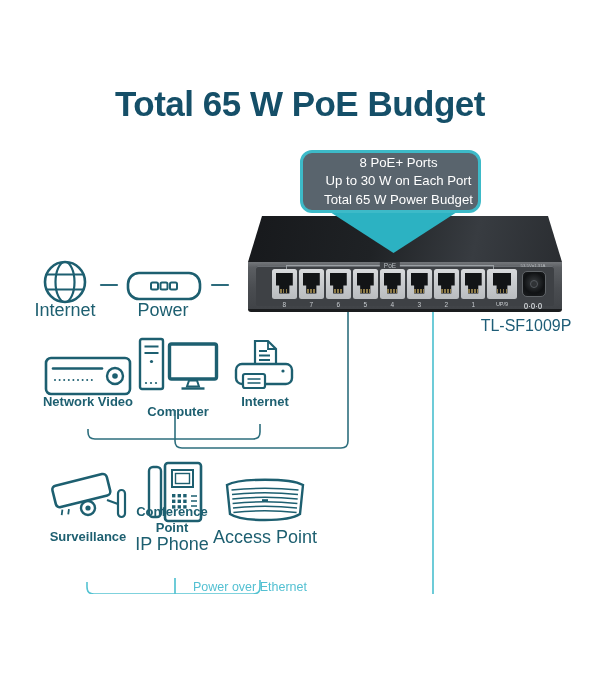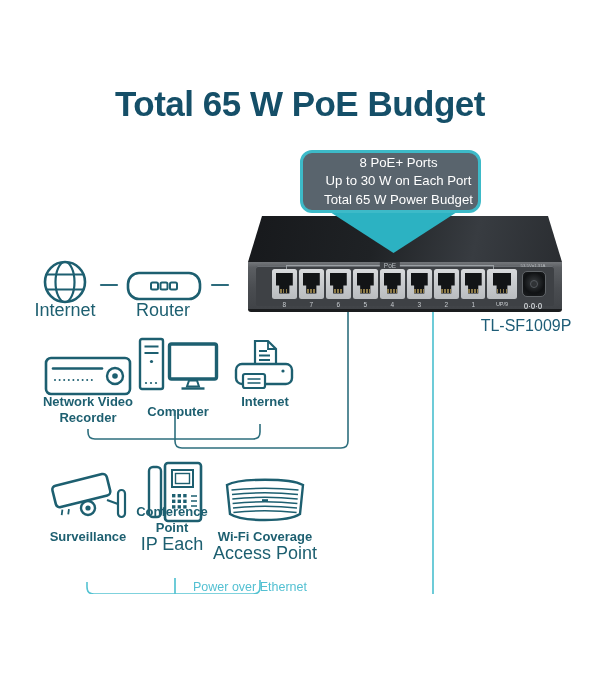--- a/index.html
+++ b/index.html
@@ -174,21 +174,21 @@
     <div class="r">Internet</div>
   </div>
 
   <svg class="abs icon" style="left:126px;top:271px;" width="76" height="30" viewBox="0 0 76 30">
     <rect x="2" y="2" width="72" height="26" rx="11" fill="none" stroke="currentColor" stroke-width="2.6"></rect>
     <rect x="25" y="11.5" width="7" height="7" rx="1.5" fill="none" stroke="currentColor" stroke-width="2"></rect>
     <rect x="34.5" y="11.5" width="7" height="7" rx="1.5" fill="none" stroke="currentColor" stroke-width="2"></rect>
     <rect x="44" y="11.5" width="7" height="7" rx="1.5" fill="none" stroke="currentColor" stroke-width="2"></rect>
   </svg>
   <div class="abs lbl" style="left:123px;top:302px;width:80px;">
-    <div class="r">Router</div>
+    <div class="r">Power</div>
   </div>
 
   <svg class="abs icon" style="left:44px;top:356px;" width="88" height="40" viewBox="0 0 88 40">
     <rect x="2" y="2" width="84" height="36" rx="5" fill="none" stroke="currentColor" stroke-width="2.6"></rect>
     <path d="M9,12.5 H58" stroke="currentColor" stroke-width="2.6" stroke-linecap="round" fill="none"></path>
     <g fill="currentColor">
       <circle cx="11" cy="24" r="1"></circle>
         <circle cx="15.6" cy="24" r="1"></circle>
         <circle cx="20.2" cy="24" r="1"></circle>
       <circle cx="24.8" cy="24" r="1"></circle>
@@ -196,21 +196,20 @@
         <circle cx="34" cy="24" r="1"></circle>
       <circle cx="38.6" cy="24" r="1"></circle>
         <circle cx="43.2" cy="24" r="1"></circle>
         <circle cx="47.8" cy="24" r="1"></circle>
     </g>
     <circle cx="71" cy="20" r="8" fill="none" stroke="currentColor" stroke-width="2.4"></circle>
     <circle cx="71" cy="20" r="2.8" fill="currentColor"></circle>
   </svg>
   <div class="abs lbl" style="left:18px;top:394px;width:140px;">
     <div class="b">Network Video</div>
-    <div class="b">Recorder</div>
   </div>
 
   <svg class="abs icon" style="left:138px;top:337px;" width="82" height="56" viewBox="0 0 82 56">
     <rect x="2" y="2" width="23" height="50" rx="2" fill="none" stroke="currentColor" stroke-width="2.4"></rect>
     <path d="M6.5,9.5 h14 M6.5,16 h14" stroke="currentColor" stroke-width="2" fill="none"></path>
     <circle cx="13.5" cy="24.5" r="1.6" fill="currentColor"></circle>
     <circle cx="8" cy="46" r="1.1" fill="currentColor"></circle>
       <circle cx="13" cy="46" r="1.1" fill="currentColor"></circle>
       <circle cx="18" cy="46" r="1.1" fill="currentColor"></circle>
     <rect x="31.5" y="7" width="47" height="35" rx="2" fill="none" stroke="currentColor" stroke-width="3.4"></rect>
@@ -262,35 +261,34 @@
         <rect x="37.2" y="38.6" width="3.4" height="3.4"></rect>
       <rect x="26" y="44.2" width="3.4" height="3.4"></rect>
         <rect x="31.6" y="44.2" width="3.4" height="3.4"></rect>
         <rect x="37.2" y="44.2" width="3.4" height="3.4"></rect>
     </g>
     <path d="M45,35 h6 M45,40 h6 M45,45 h6" stroke="currentColor" stroke-width="1.6" fill="none"></path>
   </svg>
   <div class="abs lbl" style="left:112px;top:504px;width:120px;">
     <div class="b">Conference</div>
     <div class="b">Point</div>
-    <div class="r">IP Each</div>
+    <div class="r">IP Phone</div>
   </div>
 
   <svg class="abs icon" style="left:222px;top:474px;" width="86" height="50" viewBox="0 0 86 50">
     <path d="M5,11 C18,4 68,4 81,11 L78,40 C66,48 20,48 8,40 Z" fill="none" stroke="currentColor" stroke-width="2.4"></path>
     <g stroke="currentColor" stroke-width="1.5" fill="none">
       <path d="M9.5,16 Q43,12.5 76.5,16"></path>
       <path d="M10,20.5 Q43,17 76,20.5"></path>
       <path d="M10.3,25 Q43,21.5 75.7,25"></path>
       <path d="M10.6,29.5 Q43,26 75.4,29.5"></path>
       <path d="M11,34 Q43,30.5 75,34"></path>
       <path d="M11.4,38.5 Q43,35 74.6,38.5"></path>
     </g>
     <rect x="40" y="25.2" width="6" height="2.4" fill="currentColor"></rect>
   </svg>
   <div class="abs lbl" style="left:200px;top:529px;width:130px;">
-    <div class="b">Wi-Fi Coverage</div>
     <div class="r">Access Point</div>
   </div>
 
   <div class="abs footer-lbl">Power over Ethernet</div>
 
 </div>
 
 </body></html>

